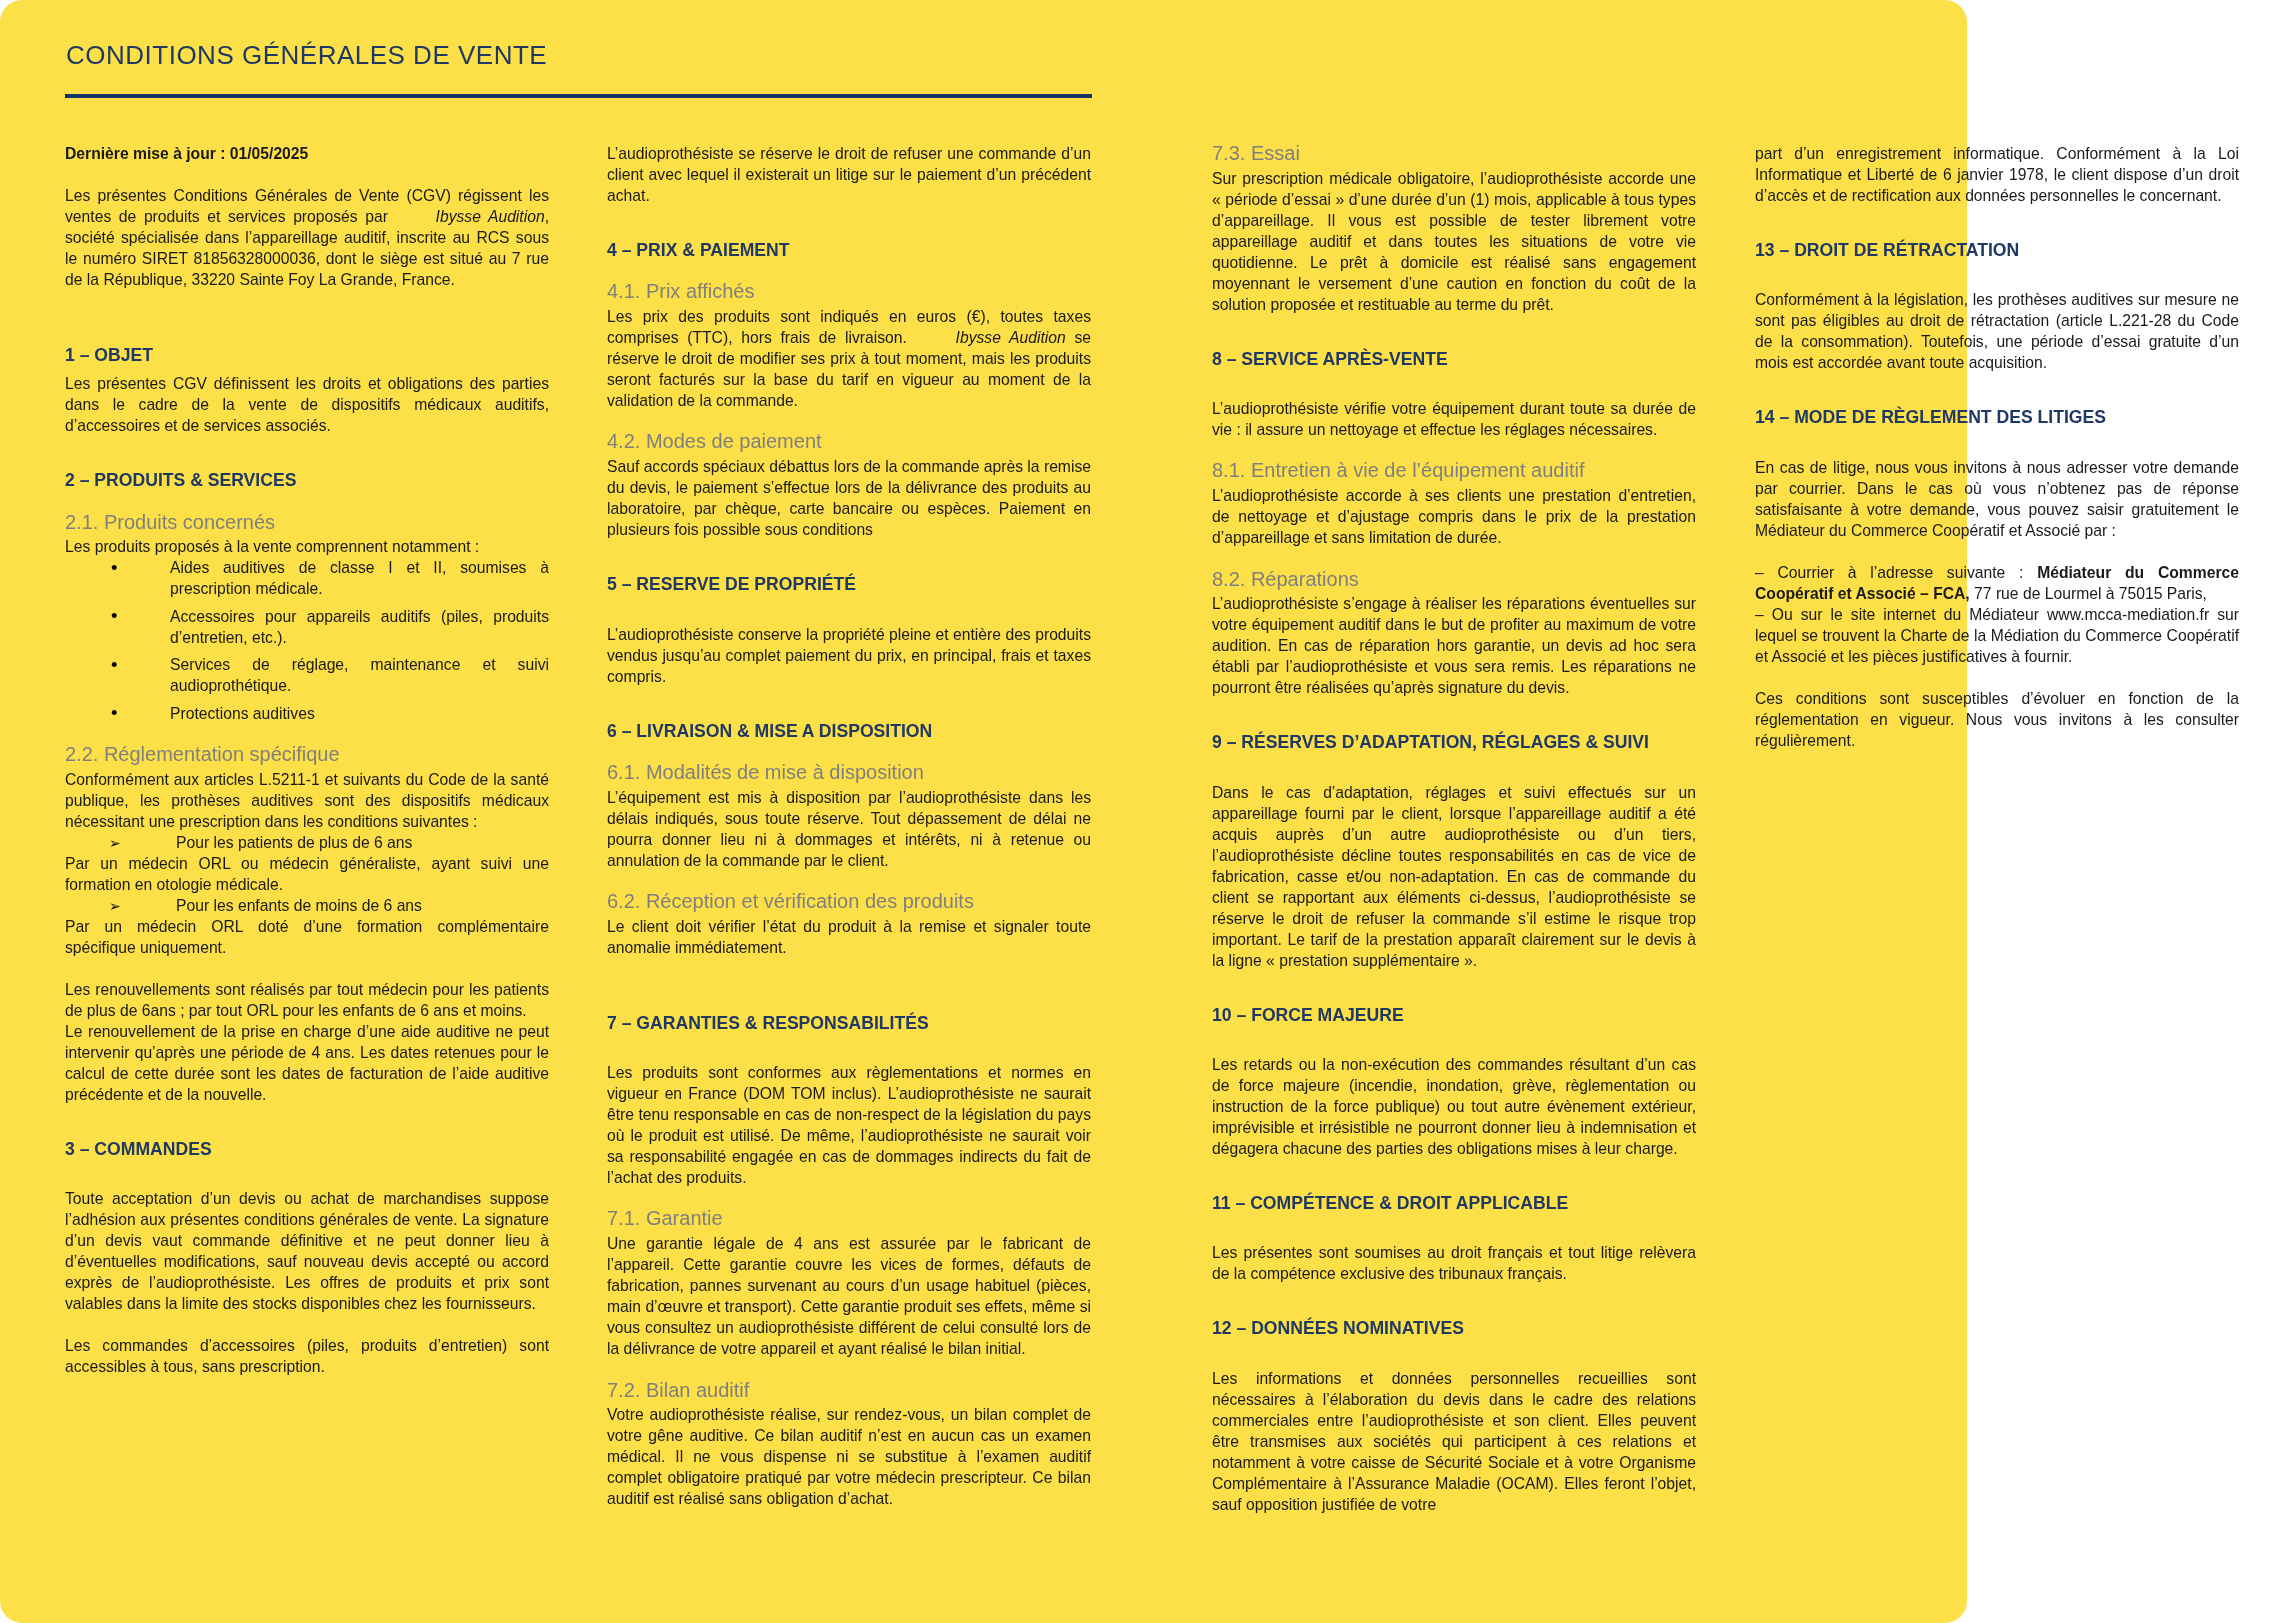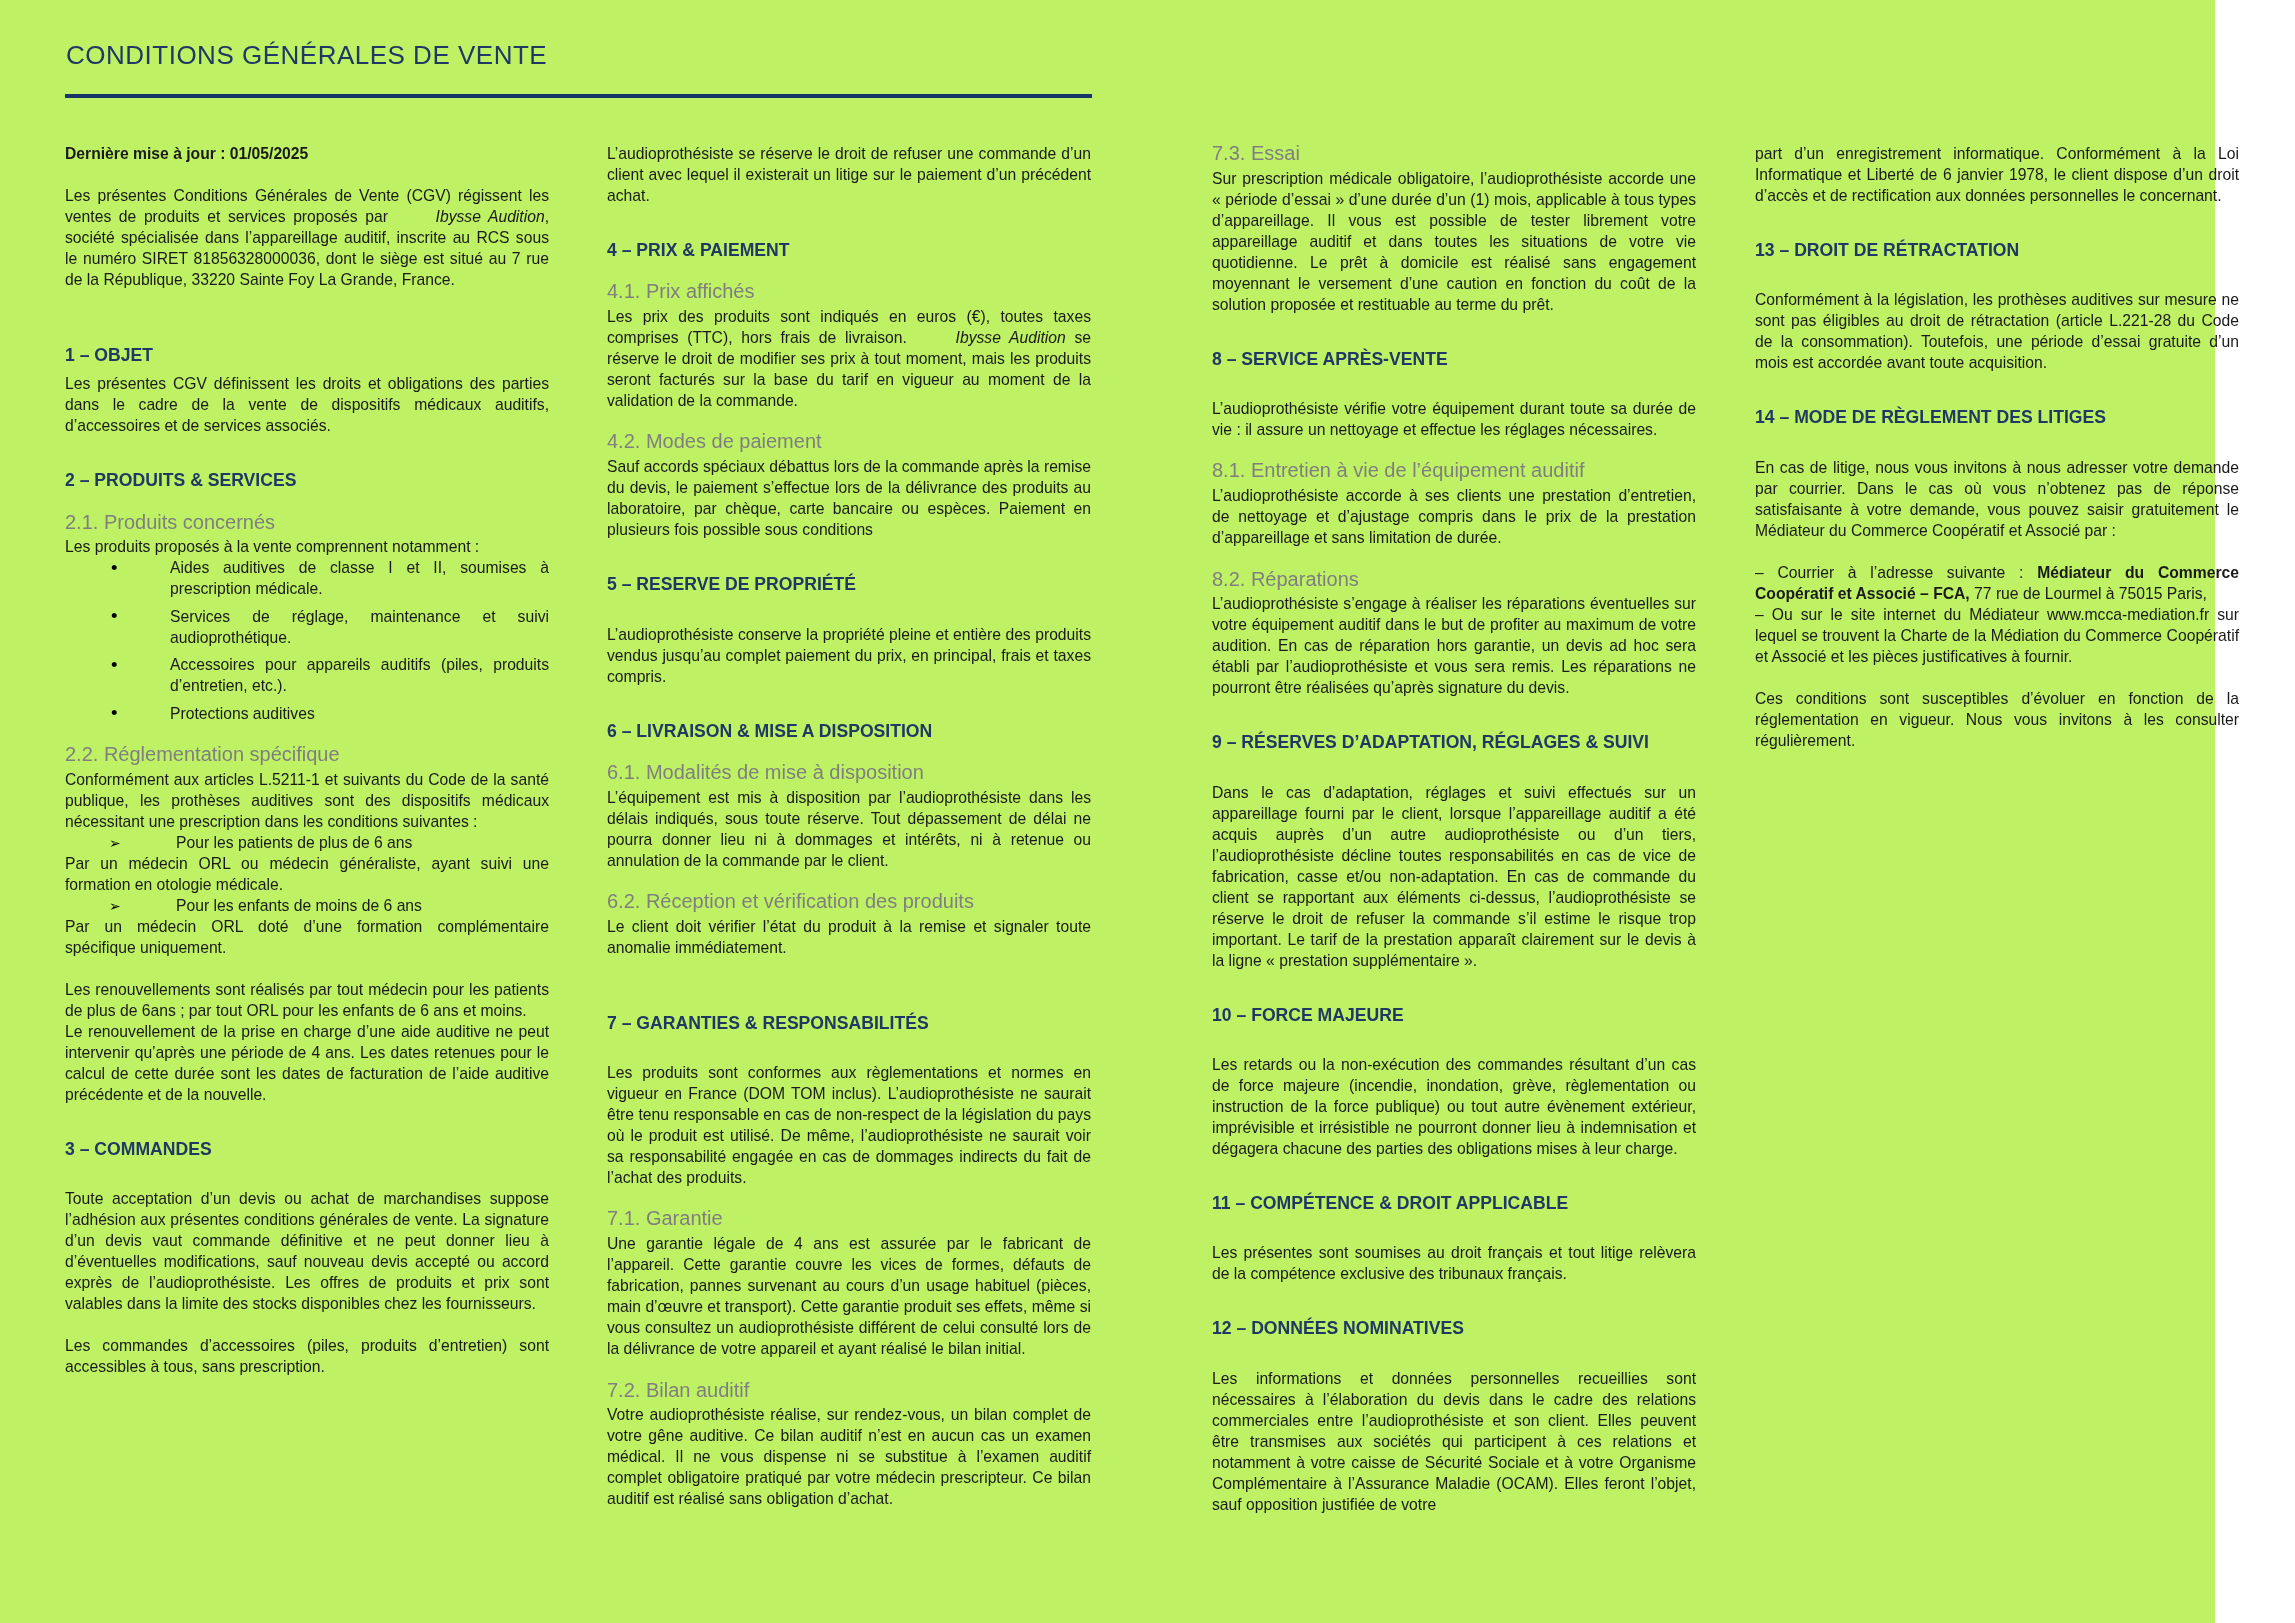--- a/index.html
+++ b/index.html
@@ -7,21 +7,21 @@
     --rule:#17356b;
     --subhead:#7f7f7f;
     --body:#1a1a1a;
   }
   html,body{margin:0;padding:0;background:#ffffff;}
   body{
     width:2295px;height:1623px;overflow:hidden;
     font-family:"Liberation Sans", sans-serif;
     color:var(--body);
   }
-  .page{position:relative;width:2215px;height:1623px;background:#bef264;}
+  .page{position:relative;width:1967px;height:1623px;background:#fde047;border-radius:22px;}
   .doc-title{
     position:absolute;left:66px;top:40px;
     font-size:26px;line-height:30px;letter-spacing:0.5px;
     color:var(--accent);font-weight:400;white-space:nowrap;
   }
   .title-rule{
     position:absolute;left:65px;top:94px;width:1027px;height:4.2px;
     background:var(--rule);
   }
   .col{
@@ -71,22 +71,22 @@
       <div class="blk p"><span class="b">Dernière mise à jour : 01/05/2025</span></div>
       <div class="blk gap"></div>
       <div class="blk p"><span>Les présentes Conditions Générales de Vente (CGV) régissent les ventes de produits et services proposés par </span><span class="i">Ibysse Audition</span><span>, société spécialisée dans l’appareillage auditif, inscrite au RCS sous le numéro SIRET 81856328000036, dont le siège est situé au 7 rue de la République, 33220 Sainte Foy La Grande, France.</span></div>
       <div class="blk gap"></div>
       <div class="blk h1">1 – OBJET</div>
       <div class="blk p">Les présentes CGV définissent les droits et obligations des parties dans le cadre de la vente de dispositifs médicaux auditifs, d’accessoires et de services associés.</div>
       <div class="blk h1">2 – PRODUITS &amp; SERVICES</div>
       <div class="blk h2">2.1. Produits concernés</div>
       <div class="blk p">Les produits proposés à la vente comprennent notamment :</div>
       <div class="blk li">Aides auditives de classe I et II, soumises à prescription médicale.</div>
+      <div class="blk li">Accessoires pour appareils auditifs (piles, produits d’entretien, etc.).</div>
       <div class="blk li">Services de réglage, maintenance et suivi audioprothétique.</div>
-      <div class="blk li">Accessoires pour appareils auditifs (piles, produits d’entretien, etc.).</div>
       <div class="blk li">Protections auditives</div>
       <div class="blk h2">2.2. Réglementation spécifique</div>
       <div class="blk p">Conformément aux articles L.5211-1 et suivants du Code de la santé publique, les prothèses auditives sont des dispositifs médicaux nécessitant une prescription dans les conditions suivantes :</div>
       <div class="blk arrow">Pour les patients de plus de 6 ans</div>
       <div class="blk p">Par un médecin ORL ou médecin généraliste, ayant suivi une formation en otologie médicale.</div>
       <div class="blk arrow">Pour les enfants de moins de 6 ans</div>
       <div class="blk p">Par un médecin ORL doté d’une formation complémentaire spécifique uniquement.</div>
       <div class="blk gap"></div>
       <div class="blk p">Les renouvellements sont réalisés par tout médecin pour les patients de plus de 6ans ; par tout ORL pour les enfants de 6 ans et moins.</div>
       <div class="blk p">Le renouvellement de la prise en charge d’une aide auditive ne peut intervenir qu’après une période de 4 ans. Les dates retenues pour le calcul de cette durée sont les dates de facturation de l’aide auditive précédente et de la nouvelle.</div>

